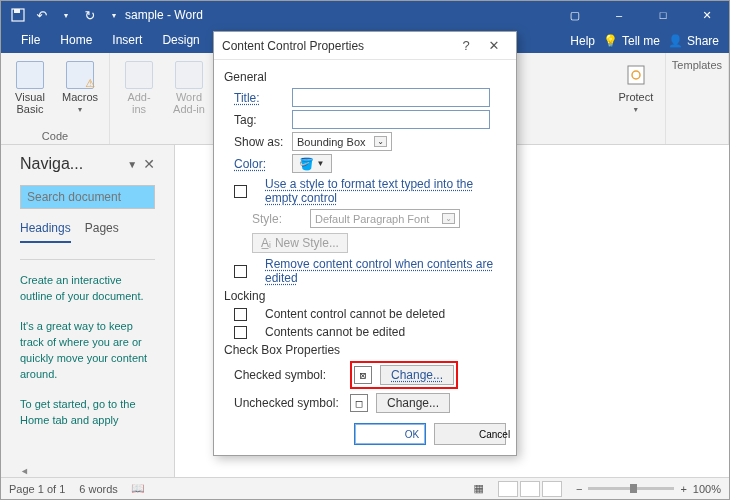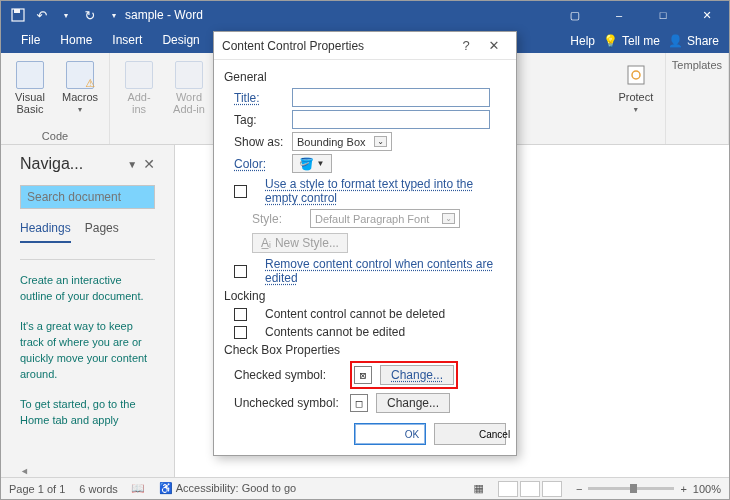--- a/index.html
+++ b/index.html
@@ -213,21 +213,20 @@
       <div style="font-size:9px;color:#888">◄</div>
     </div>
   </div>
   <div class="docarea"></div>
 </div>
 
 <div class="statusbar">
   <span>Page 1 of 1</span>
   <span>6 words</span>
   <span>📖</span>
-  <span>♿ <span>Accessibility: Good to go</span></span>
   <span class="sp"></span>
   <span>▦</span>
   <div class="viewbtns">
     <div></div>
     <div></div>
     <div></div>
   </div>
   <div class="zoom">
     <span>−</span>
     <div class="track">

